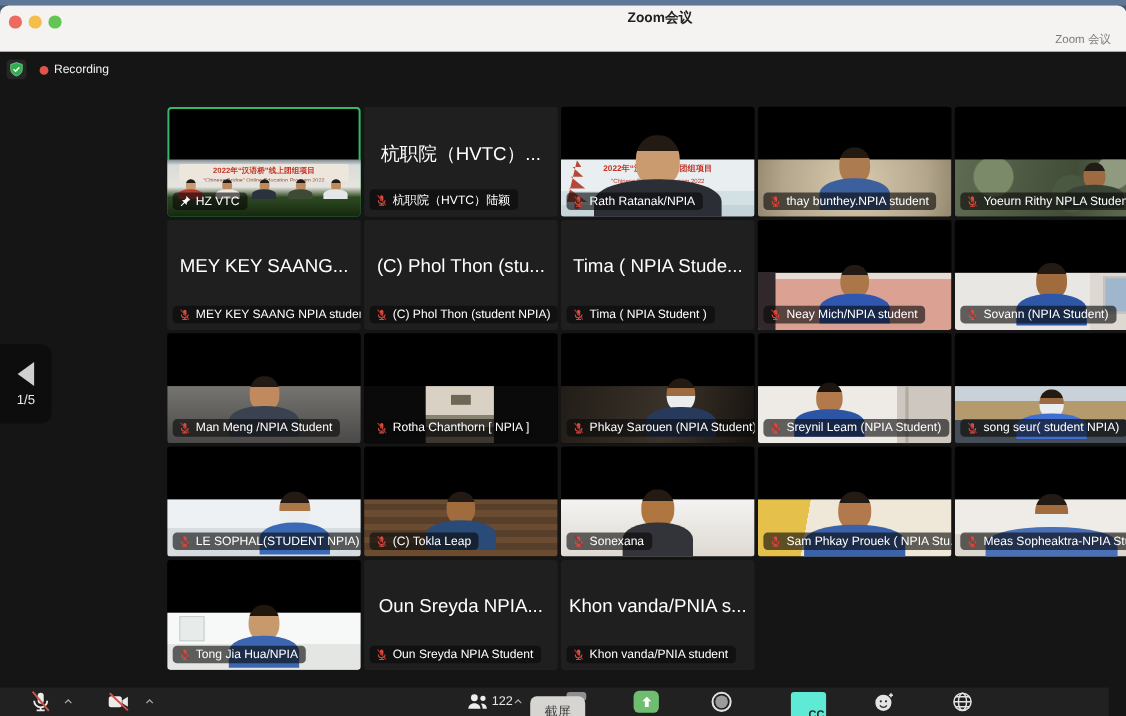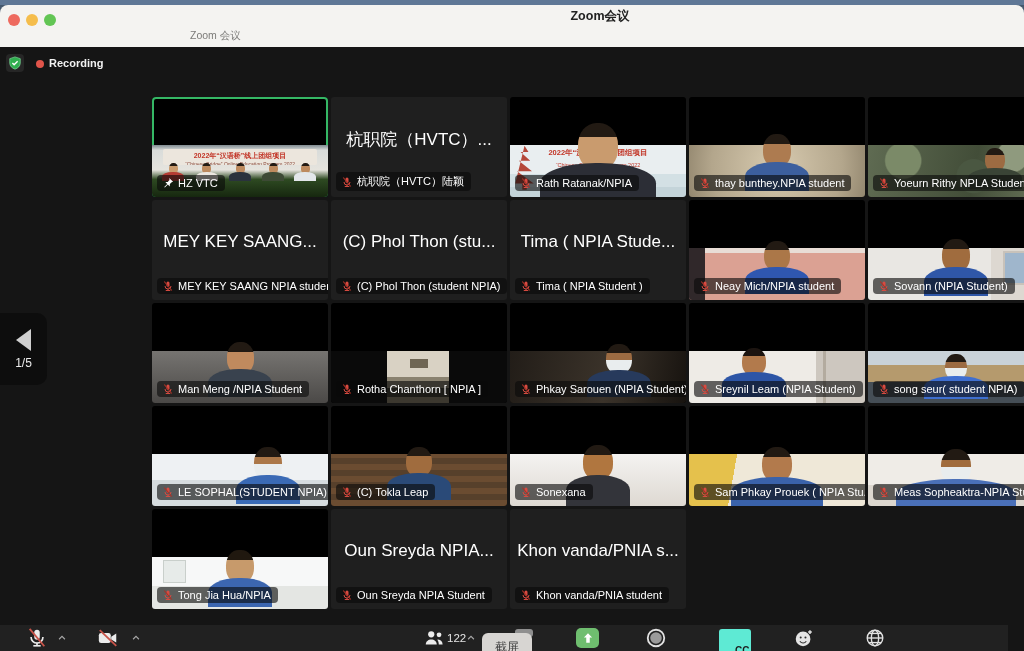--- a/index.html
+++ b/index.html
@@ -7,30 +7,30 @@
   #app{position:relative;width:1024px;height:651px;overflow:hidden;}
 
   
   .topstrip{position:absolute;top:0;left:0;right:0;height:5px;background:#5f7796;}
   .titlebar{position:absolute;top:5px;left:0;right:0;height:42px;background:#f4f3f1;border-radius:8px 8px 0 0;border-bottom:6px solid #14b8a6;}
   .tl{position:absolute;top:9px;width:12px;height:12px;border-radius:50%;}
   .tl.r{left:8px;background:#ee6a5f;}
   .tl.y{left:26px;background:#f5bd4c;}
   .tl.g{left:44px;background:#62c554;}
   .wtitle{position:absolute;top:3px;left:190px;width:820px;text-align:center;font-size:12.5px;font-weight:bold;color:#222;}
-  .wsub{position:absolute;top:24px;left:190px;width:820px;text-align:left;font-size:10.5px;color:#7c7b79;}
+  .wsub{position:absolute;top:24px;left:190px;width:820px;text-align:right;font-size:10.5px;color:#7c7b79;}
 
   
   .content{position:absolute;top:47px;left:0;right:0;bottom:0;background:#151515;}
 
   
   .shieldbox{position:absolute;top:7px;left:6px;width:18px;height:18px;background:#262626;border-radius:4px;display:flex;align-items:center;justify-content:center;}
   .shieldbox svg{width:14px;height:14px;}
   .recdot{position:absolute;top:13px;left:36px;width:8px;height:8px;border-radius:50%;background:#e0544a;}
-  .rectext{position:absolute;top:10px;left:49px;font-size:11px;font-weight:bold;color:#f2f2f2;}
+  .rectext{position:absolute;top:10px;left:49px;font-size:11px;font-weight:normal;color:#f2f2f2;}
 
   
   .grid{position:absolute;left:152px;top:50px;display:grid;grid-template-columns:repeat(5,176px);grid-auto-rows:100px;gap:3px;}
   .tile{position:relative;background:#000;border-radius:3px;overflow:hidden;}
   .tile.txt{background:#1f1f1f;}
   .tile.active{box-shadow:inset 0 0 0 2px #35b765;border-radius:4px;}
   .vid{position:absolute;inset:0;margin-top:48px;}
   .big{position:absolute;inset:0 8px 16px 8px;display:flex;align-items:center;justify-content:center;color:#fff;font-size:17px;white-space:nowrap;overflow:hidden;}
   .label{position:absolute;left:5px;bottom:6px;display:flex;align-items:center;gap:4px;background:rgba(10,10,10,.62);border-radius:4px;padding:2px 7px 2px 5px;font-size:11px;color:#fff;white-space:nowrap;max-width:95%;overflow:hidden;z-index:4;}
   .label svg{width:12px;height:12px;flex:none;}

